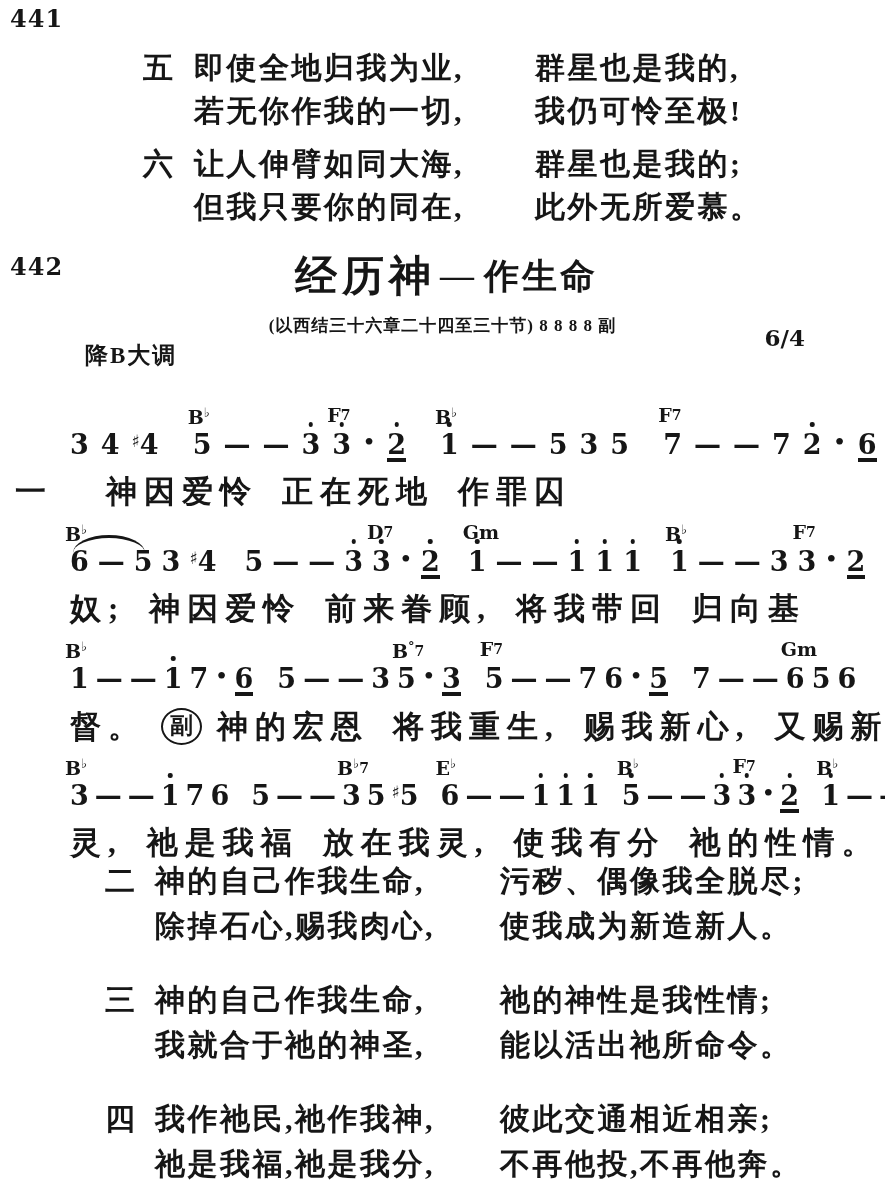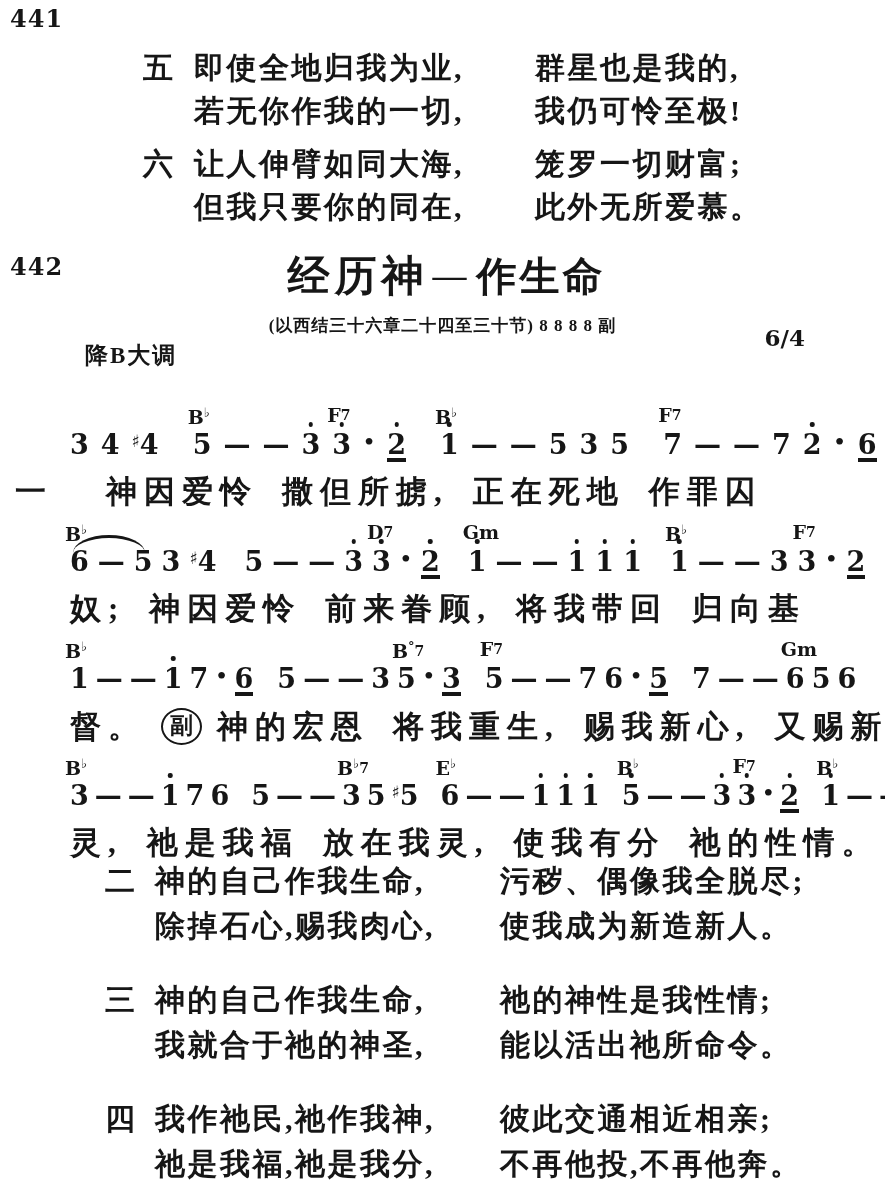--- a/index.html
+++ b/index.html
@@ -19,21 +19,21 @@
   .vgrid{display:grid;font-weight:bold;font-size:30px;white-space:nowrap}
   #verses441 .vgrid{grid-template-columns:51px 341px auto;line-height:43px;margin-bottom:10px}
   #verses442 .vgrid{grid-template-columns:50px 345px auto;line-height:45px;margin-bottom:29px}
   .vno{letter-spacing:0}
   .vtext{letter-spacing:2.5px}
 
   
   #title442{position:absolute;left:4px;top:248px;width:100%;display:flex;justify-content:center;align-items:center;font-weight:bold}
   .tmain{font-size:42px;letter-spacing:5px}
   .tdash{font-size:34px;margin:0 10px 0 4px}
-  .tsub{font-size:40px;letter-spacing:3px}
+  .tsub{font-size:35px;letter-spacing:3px}
   #scripture{position:absolute;left:0;top:314px;width:100%;text-align:center;font-weight:bold;font-size:17px;letter-spacing:1px}
   #keysig{position:absolute;left:85px;top:340px;font-weight:bold;font-size:23px;letter-spacing:2px}
   #timesig{position:absolute;right:80px;top:324px;font-weight:bold;font-size:23px;font-family:"DejaVu Serif",serif}
 
   
   .msys{position:absolute;left:70px;right:14px}
   #msys-0{top:378px} #msys-1{top:495px} #msys-2{top:612px} #msys-3{top:729px}
   .noterow{position:relative;display:flex;align-items:flex-end;height:56px;padding-top:24px;box-sizing:content-box;
            font-family:"DejaVu Serif",serif;font-weight:bold}
   #noterow-0{column-gap:12px} #noterow-1{column-gap:9px} #noterow-2{column-gap:7px} #noterow-3{column-gap:6px}
@@ -70,21 +70,21 @@
         <span class="vno">五</span>
         <span class="vtext">即使全地归我为业,</span>
         <span class="vtext">群星也是我的,</span>
         <span class="vno"></span>
         <span class="vtext">若无你作我的一切,</span>
         <span class="vtext">我仍可怜至极!</span>
       </div>
       <div class="vgrid">
         <span class="vno">六</span>
         <span class="vtext">让人伸臂如同大海,</span>
-        <span class="vtext">笼罗一切财富;</span>
+        <span class="vtext">群星也是我的;</span>
         <span class="vno"></span>
         <span class="vtext">但我只要你的同在,</span>
         <span class="vtext">此外无所爱慕。</span>
       </div>
     </div>
 
   <div id="no442" class="hymn-no">442</div>
 
   <div id="title442">
     <span class="tmain">经历神</span>
@@ -122,21 +122,20 @@
           <span class="tok dash">—</span>
           <span class="tok">7</span>
           <span class="tok d">2</span>
           <span class="tok ds">•</span>
           <span class="tok u">6</span>
           <span class="bar"></span>
         </div>
       <div class="lyricrow" id="lyric-0">
           <span class="lyr-mk">一</span>
           <span>神因爱怜</span>
-          <span>撒但所掳,</span>
           <span>正在死地</span>
           <span>作罪囚</span>
         </div>
     </div>
     <div class="msys" id="msys-1">
       <div class="noterow" id="noterow-1">
           <span class="tok">6<span class="chord">B<span class="csup">♭</span></span><span class="slur-arc"></span></span>
           <span class="tok dash">—</span>
           <span class="tok">5</span>
           <span class="tok">3</span>

